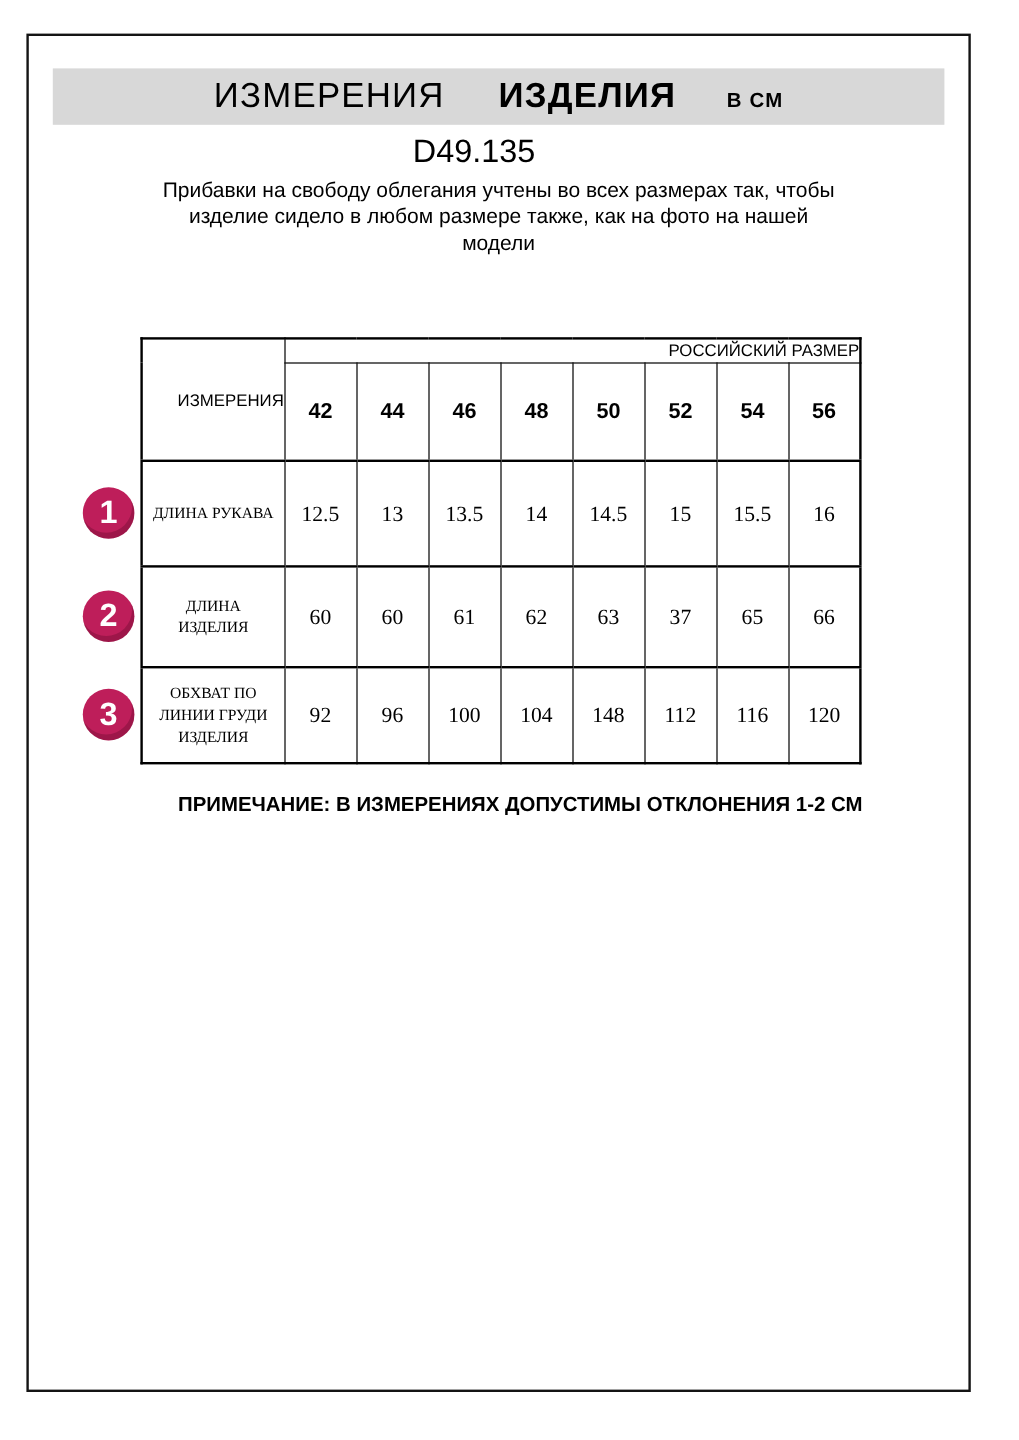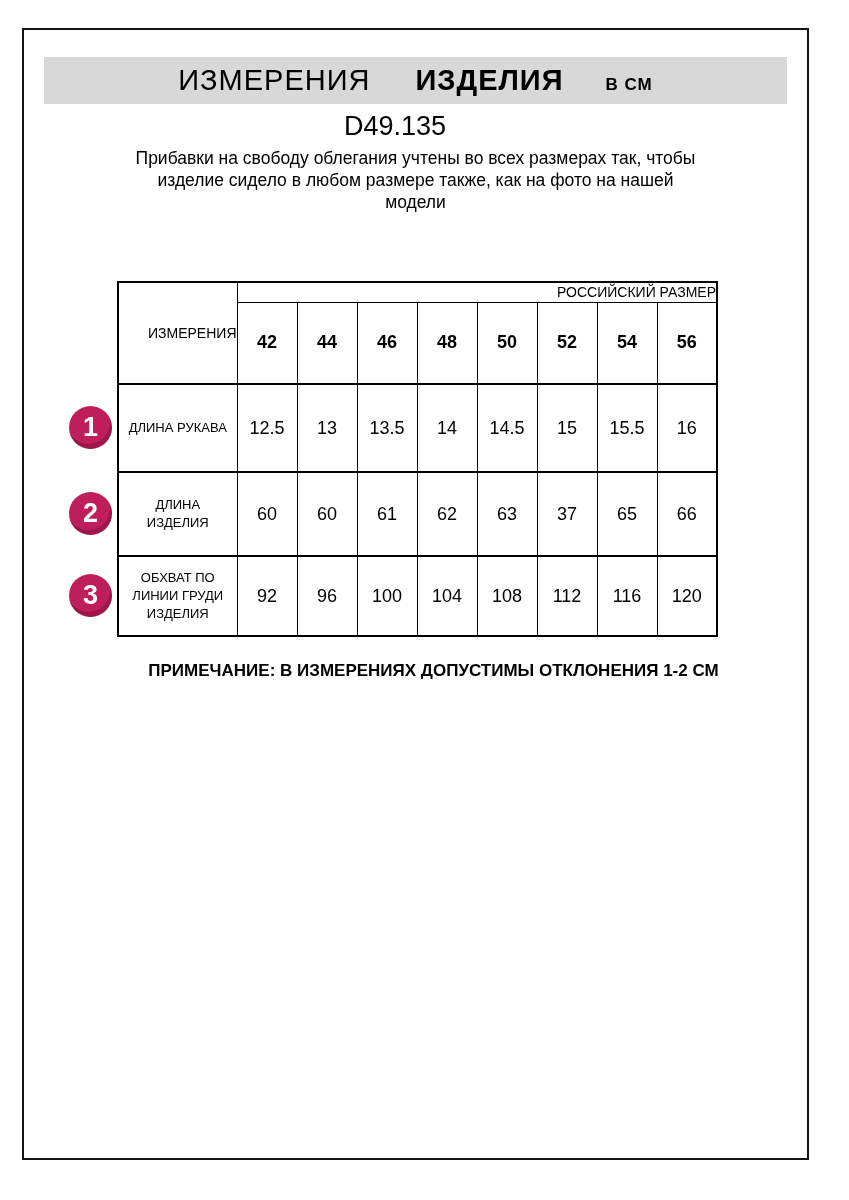--- a/index.html
+++ b/index.html
@@ -64,21 +64,21 @@
     text-align: center;
     vertical-align: middle;
   }
   col.label-col { width: 119px; }
   col.size-col  { width: 60px; }
   tr.r-group { height: 20px; }
   tr.r-group td { font-size: 14px; text-align: right; }
   tr.r-sizes { height: 82px; }
   tr.r-sizes td { font-size: 18px; font-weight: 700; }
   td.corner-cell { font-size: 14px; }
-  tr.r-data td { border-top: 2px solid #000; font-size: 18px; }
+  tr.r-data td { border-top: 2px solid #000; font-size: 18px; font-family: Liberation Serif, serif; }
   tr.r-data td.row-label {
     font-size: 13px;
     line-height: 1.4;
     white-space: pre-line;
     padding: 0 4px;
   }
   tr.r-data1 { height: 88px; }
   tr.r-data2 { height: 84px; margin-left: 37px; }
   tr.r-data3 { height: 80px; }
   .badge {
@@ -170,21 +170,21 @@
       <td>66</td>
     </tr>
     <tr class="r-data r-data3">
       <td class="row-label">ОБХВАТ ПО
 ЛИНИИ ГРУДИ
 ИЗДЕЛИЯ</td>
       <td>92</td>
       <td>96</td>
       <td>100</td>
       <td>104</td>
-      <td>108</td>
+      <td>148</td>
       <td>112</td>
       <td>116</td>
       <td>120</td>
     </tr>
   </tbody>
 </table>
 
 <div class="badge badge-1">
   <span>1</span>
 </div>

